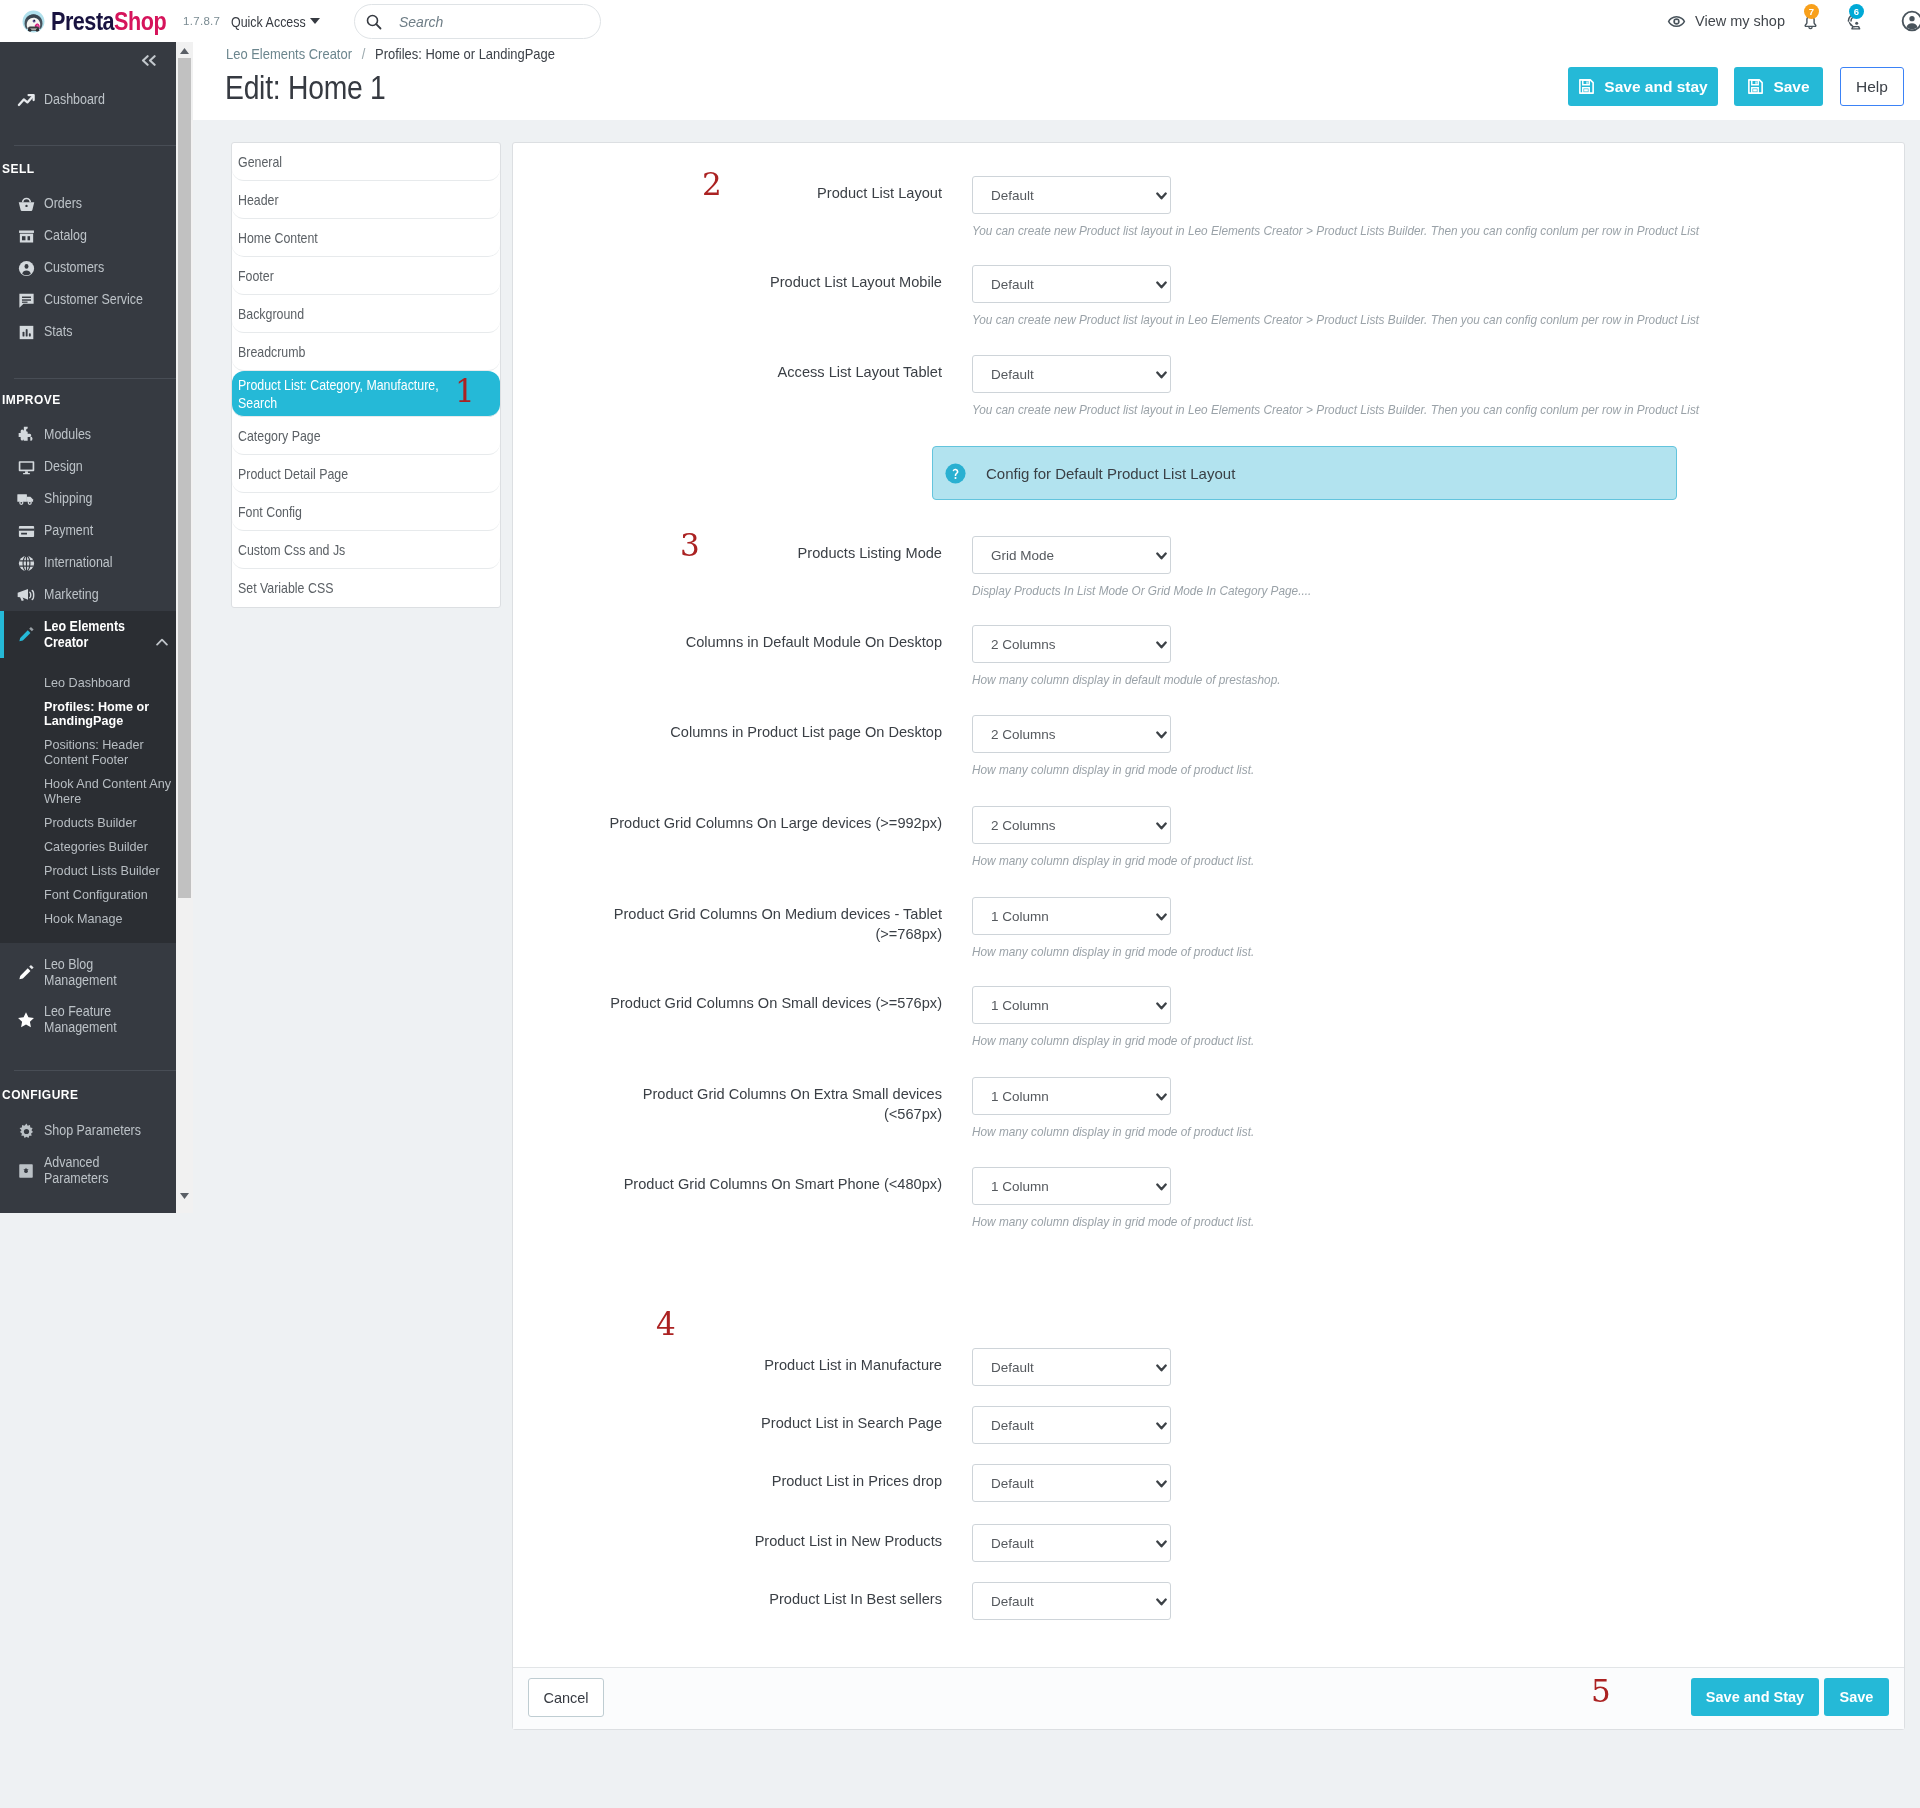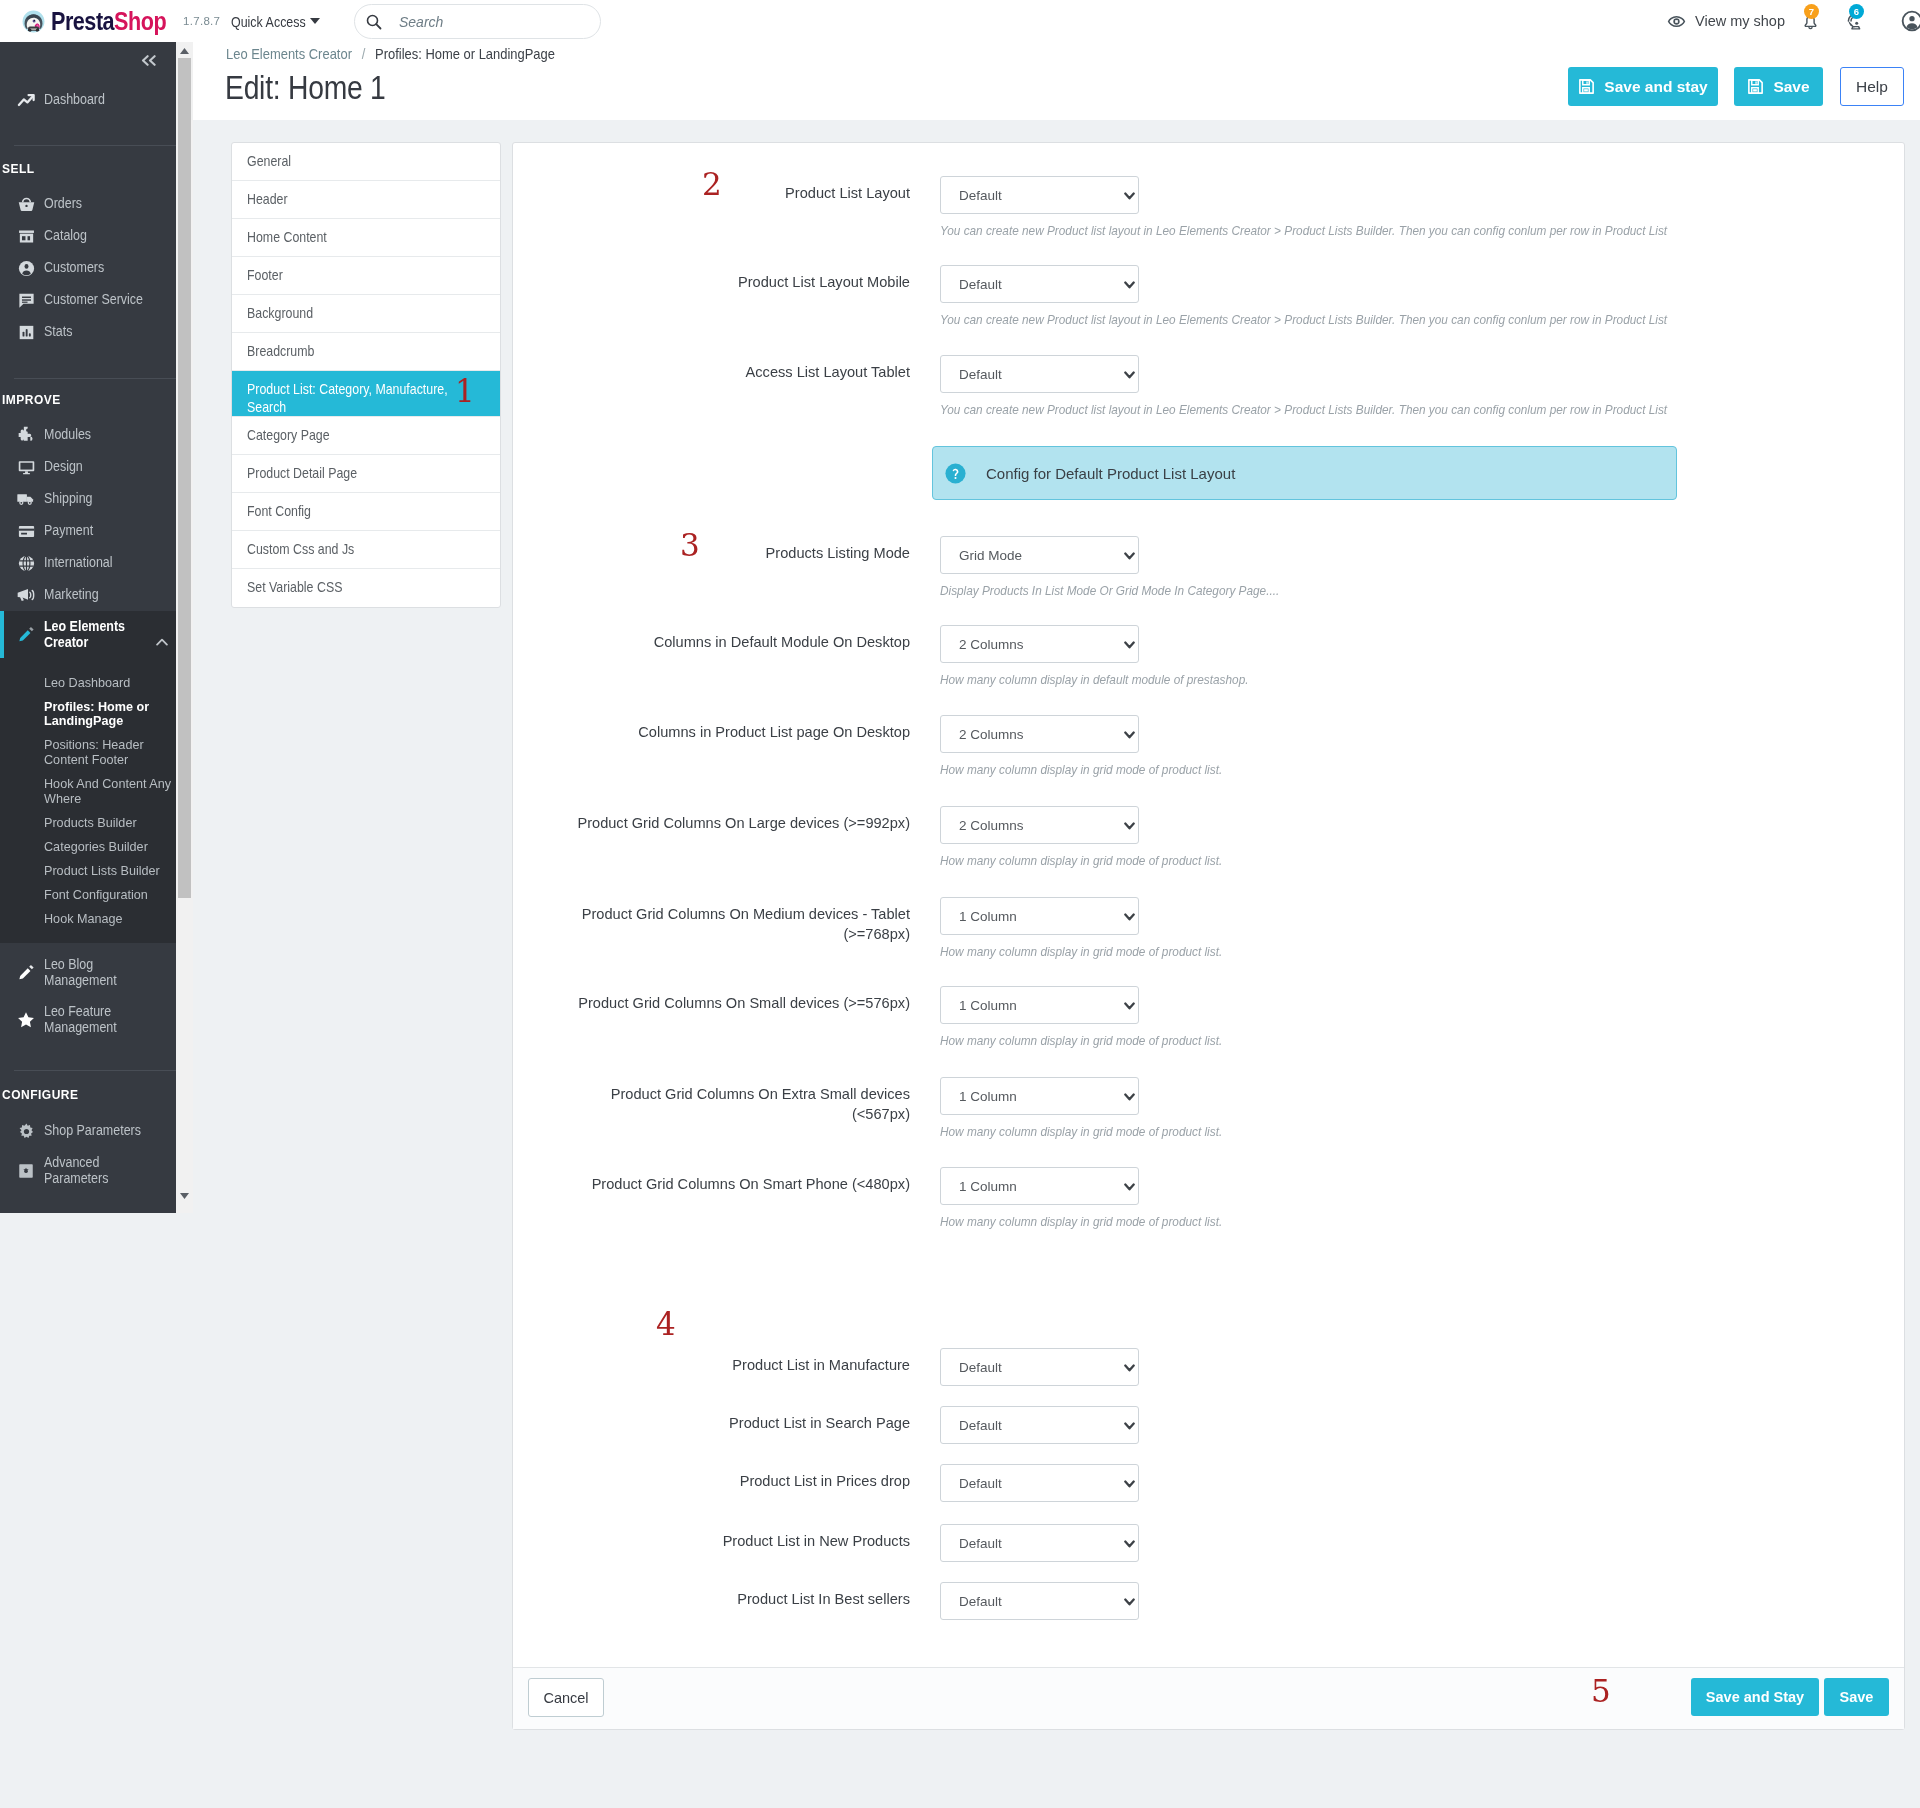--- a/index.html
+++ b/index.html
@@ -93,33 +93,33 @@
   .btn-primary { background:#25b9d7; color:#fff; font-size:15.5px; font-weight:700; gap:9px;}
   #btn-save-stay { width:150px; margin-right:16px;}
   #btn-save { width:89px; margin-right:17px;}
   .btn-white { background:#fff; color:#3c4148; font-size:15.5px; width:64px;
      border:1px solid #3b82f6; border-radius:3px;}
 
   
   .content { position:absolute; left:0px; top:126px; width:1920px; height:1682px; background:#eef1f3;}
   .tabs-card { position:absolute; left:231px; top:16px; width:270px; background:#fff;
      border:1px solid #dcdfe2; border-radius:3px;}
-  .tab-row { padding:9px 15px; font-size:14.4px; color:#5b6065; border-bottom:1px solid #e7eaec; cursor:pointer;
-     line-height:18px; height:38px; display:flex; position:relative;}
+  .tab-row { padding:9px 6px; font-size:14.4px; color:#5b6065; border-bottom:1px solid #e7eaec; cursor:pointer;
+     line-height:18px; height:38px; display:flex; align-items:center; position:relative;border-radius:12px;}
   .tab-row:last-child { border-bottom:0;}
   .tab-row > span:first-child { display:block; transform:scaleX(0.86); transform-origin:left center;}
   .tab-row.sel { background:#25b9d7; color:#fff; height:46px;}
   .tab-row.sel > span:first-child { width:252px; }
   .tab-row #mk1 { position:absolute; left:223px; top:9px;}
 
   .form-card { position:absolute; left:512px; top:16px; width:1393px; background:#fff;
      border:1px solid #dcdfe2; border-radius:3px;}
   .form-body { position:relative; height:1524px;}
   .frow { display:flex; align-items:flex-start; position:absolute; left:0; right:0;}
-  .flabel { width:334px; margin-left:63px; text-align:right; font-size:14.6px; color:#3a3f45;
+  .flabel { width:334px; margin-left:95px; text-align:right; font-size:14.6px; color:#3a3f45;
      padding-top:7px; line-height:20px;}
   .fctl { margin-left:30px; width:800px;}
   select.sel {
      width:199px; height:38px; border:1px solid #ced4d9; border-radius:3px; background:#fff;
      font-family:"Liberation Sans",sans-serif; font-size:13.5px; color:#55595e; padding-left:18px;
      -webkit-appearance:none; -moz-appearance:none; appearance:none; cursor:pointer; outline:none;
   }
   select.sel::-ms-expand { display:none; }
   .selwrap { position:relative; display:block; width:199px;}
   .selwrap .arrow { position:absolute; left:184px; top:16px; pointer-events:none;}

